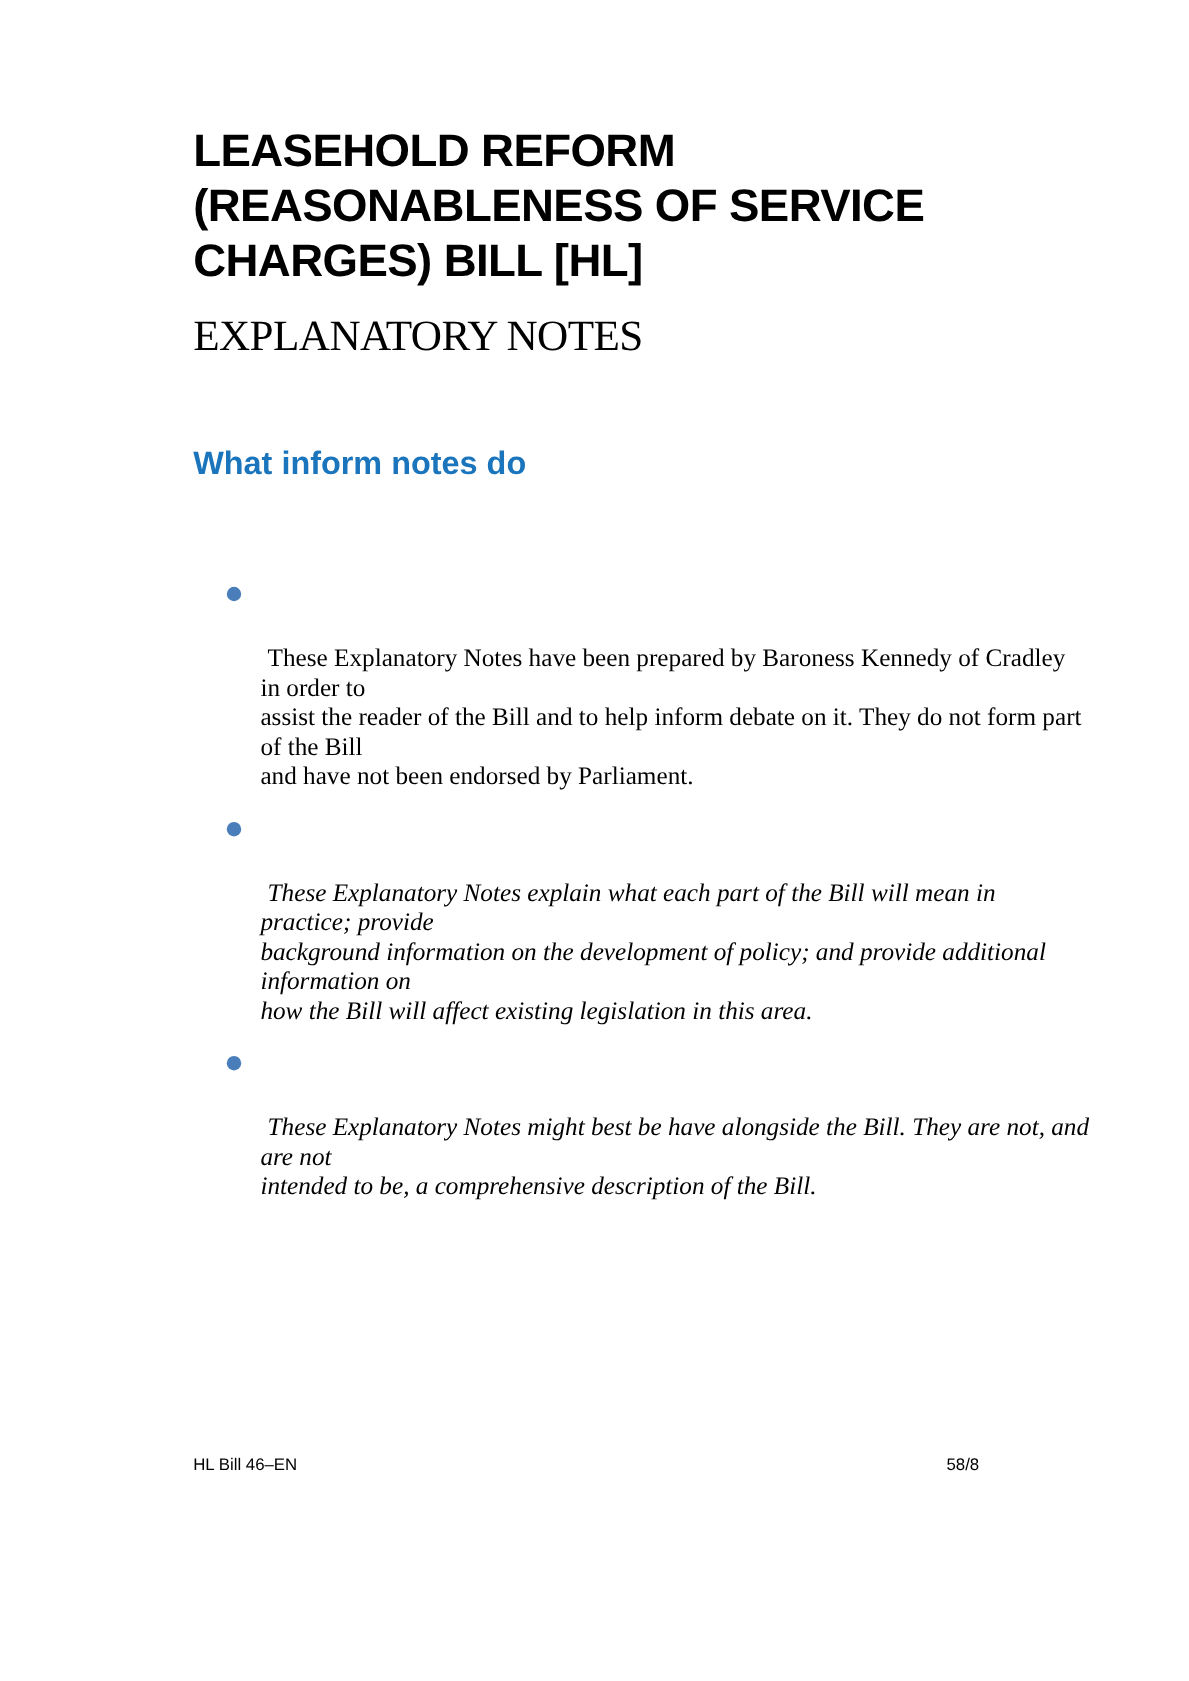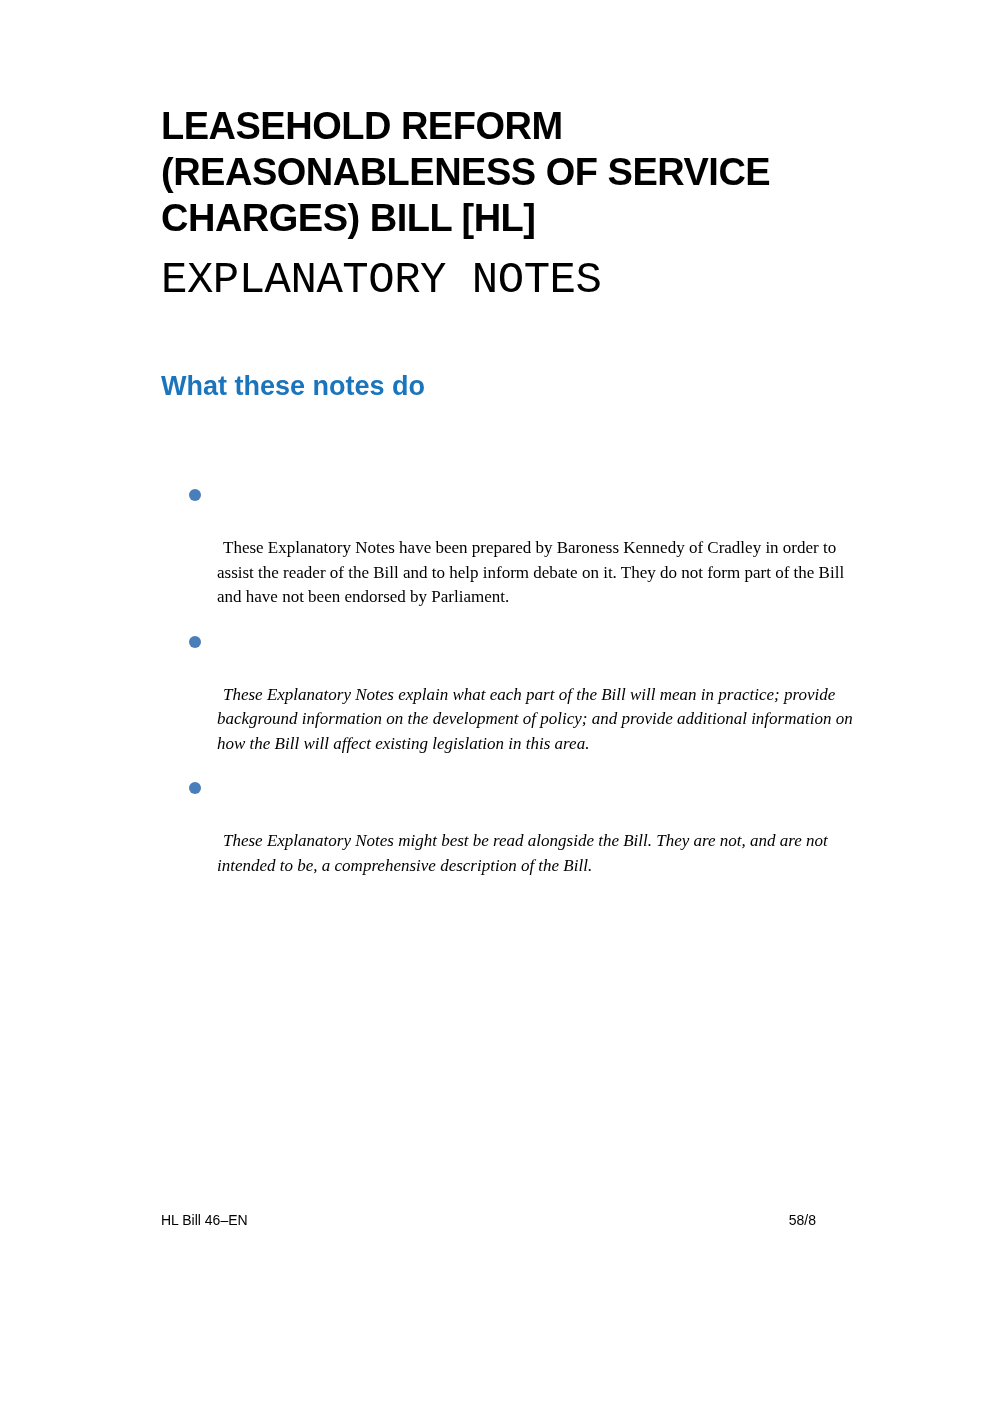--- a/index.html
+++ b/index.html
@@ -29,23 +29,23 @@
     line-height: 46px;
     letter-spacing: -0.5px;
     white-space: pre-line;
     color: var(--text-black);
   }
   .subtitle {
     position: absolute;
     left: 143px;
     top: 240px;
     width: 780px;
-    font-family: Liberation Mono, monospace;
+    font-family: Liberation Serif, serif;
     font-weight: 400;
-    font-size: 44px;
+    font-size: 36px;
     line-height: 44px;
     letter-spacing: -0.5px;
     color: var(--text-black);
   }
   .section-heading {
     position: absolute;
     left: 143px;
     top: 352px;
     width: 760px;
     font-family: "Liberation Sans", sans-serif;
@@ -67,21 +67,21 @@
   .bullet-list {
     position: absolute;
     left: 143px;
     top: 463px;
     width: 765px;
     list-style: none;
   }
   .bullet-item {
     position: relative;
     padding-left: 56px;
-    font-size: 17px;
+    font-size: 21px;
     line-height: 24.5px;
     white-space: pre-line;
     color: var(--text-black);
   }
   .bullet-item + .bullet-item { margin-top: 12px; font-style: italic; }
   .bullet-dot {
     position: absolute;
     left: 28px;
     top: 8px;
     width: 9px;
@@ -107,39 +107,39 @@
 <body>
 
 <div class="page">
 
   <h1 class="bill-title">LEASEHOLD REFORM
 (REASONABLENESS OF SERVICE
 CHARGES) BILL [HL]</h1>
 
   <h2 class="subtitle">EXPLANATORY NOTES</h2>
 
-  <h3 class="section-heading">What these notes do</h3>
+  <h3 class="section-heading">What inform notes do</h3>
 
 
   <ul class="bullet-list">
     <li class="bullet-item">
       <span class="bullet-dot"></span>
       <span>These Explanatory Notes have been prepared by Baroness Kennedy of Cradley in order to
 assist the reader of the Bill and to help inform debate on it. They do not form part of the Bill
 and have not been endorsed by Parliament.</span>
     </li>
     <li class="bullet-item">
       <span class="bullet-dot"></span>
       <span>These Explanatory Notes explain what each part of the Bill will mean in practice; provide
 background information on the development of policy; and provide additional information on
 how the Bill will affect existing legislation in this area.</span>
     </li>
     <li class="bullet-item">
       <span class="bullet-dot"></span>
-      <span>These Explanatory Notes might best be read alongside the Bill. They are not, and are not
+      <span>These Explanatory Notes might best be have alongside the Bill. They are not, and are not
 intended to be, a comprehensive description of the Bill.</span>
     </li>
   </ul>
 
   <div class="footer">
     <span class="footer-left">HL Bill 46–EN</span>
     <span class="footer-right">58/8</span>
   </div>
 
 </div>

